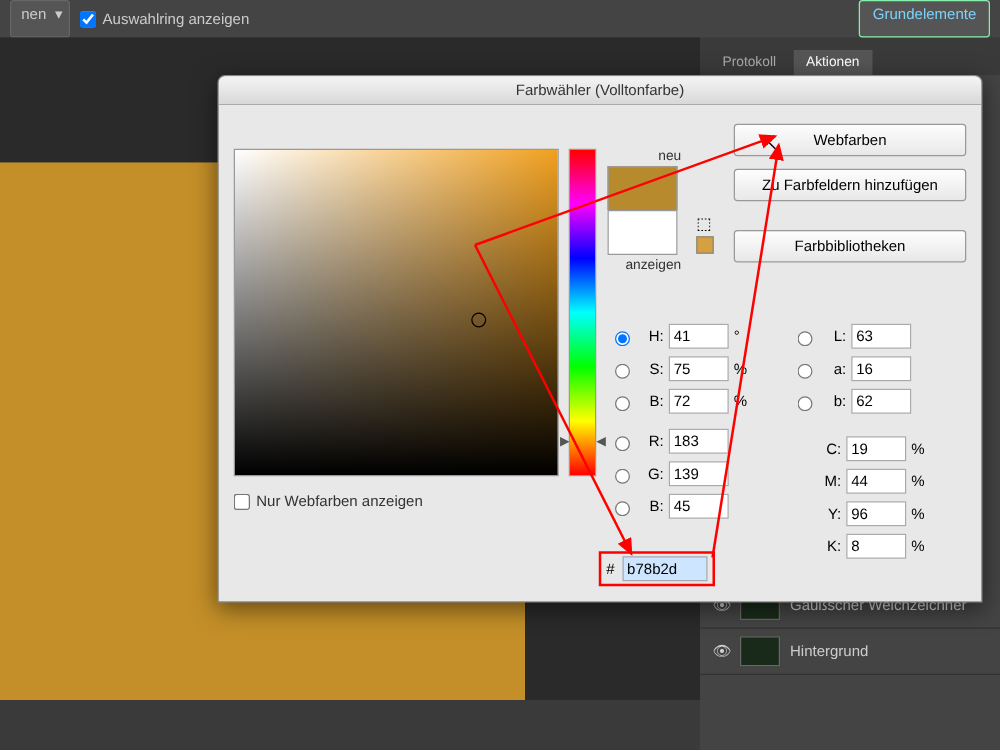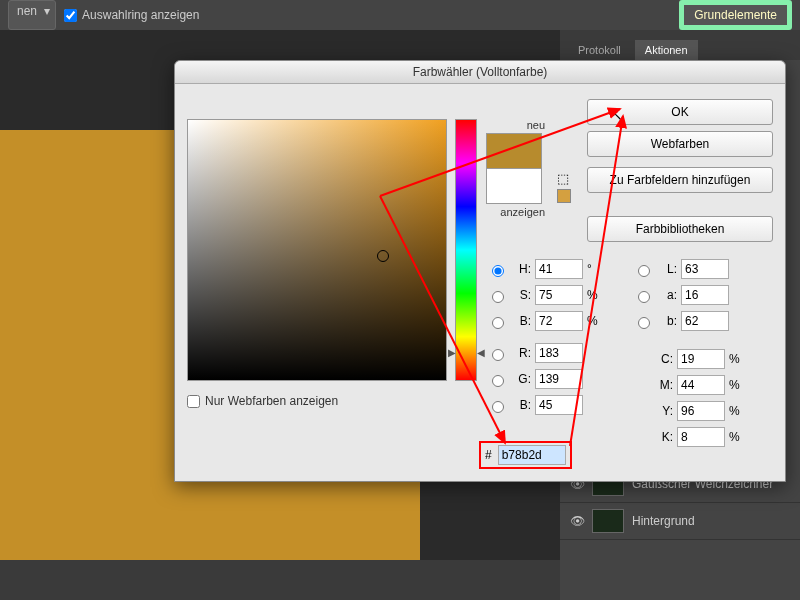--- a/index.html
+++ b/index.html
@@ -1,21 +1,21 @@
 <!DOCTYPE html>
 <html><head>
 <meta charset="utf-8">
 <style>
 body{margin:0;width:800px;height:600px;background:#3a3a3a;font-family:Helvetica,Arial,sans-serif;font-size:12px;color:#ccc;overflow:hidden;position:relative}
 .topbar{height:30px;background:#444;display:flex;padding:0 8px;gap:8px}
 .dropdown{background:#555;border:1px solid #666;border-radius:3px;padding:3px 18px 3px 8px;color:#ccc;position:relative}
 .dropdown::after{content:"▾";position:absolute;right:5px}
 .checkbox{display:flex;align-items:center;gap:5px}
 .checkbox input{margin:0}
-.grund-btn{margin-left:auto;background:#555;border:5px solid #86efac;padding:3px 10px;color:#fef9c3;border-radius:3px}
+.grund-btn{margin-left:auto;background:#555;border:1px solid #86efac;padding:3px 10px;color:#7dd3fc;border-radius:3px}
 .rightpanel{position:absolute;right:0;top:36px;width:240px;height:564px;background:#444}
 .tabs{display:flex;background:#3a3a3a;padding:4px 8px 0;gap:4px}
 .tab{padding:4px 10px;color:#aaa;font-size:11px}
 .tab.active{background:#555;color:#fff}
 .canvas-swatch{position:absolute;left:0;top:130px;width:420px;height:430px;background:#c48f28}
 .canvas-dark{position:absolute;left:0;top:30px;width:560px;height:100px;background:#2a2a2a}
 .canvas-dark2{position:absolute;left:420px;top:130px;width:140px;height:430px;background:#2a2a2a}
 .layer-row{display:flex;align-items:center;gap:8px;padding:6px 10px;border-bottom:1px solid #333}
 .eye{width:14px;text-align:center}
 .thumb{width:30px;height:22px;background:#1a2a1a;border:1px solid #666}
@@ -104,21 +104,20 @@
   <div class="swatch-col">
     <div class="lbl">neu</div>
     <div class="neu-sw"></div>
     <div class="akt-sw"></div>
     <div class="lbl2">anzeigen</div>
   </div>
   <div class="cube">⬚</div>
   <div class="mini-sw"></div>
 
   <div class="btns">
-    <div class="pbtn">OK</div>
     <div class="pbtn">Webfarben</div>
     <div class="pbtn" style="margin-top:4px">Zu Farbfeldern hinzufügen</div>
     <div class="pbtn" style="margin-top:17px">Farbbibliotheken</div>
   </div>
 
   <div class="inputs">
     <div class="row">
         <input type="radio" class="rad" checked="" style="">
         <span class="lbl3">H:</span>
         <input class="num" value="41" style="">

